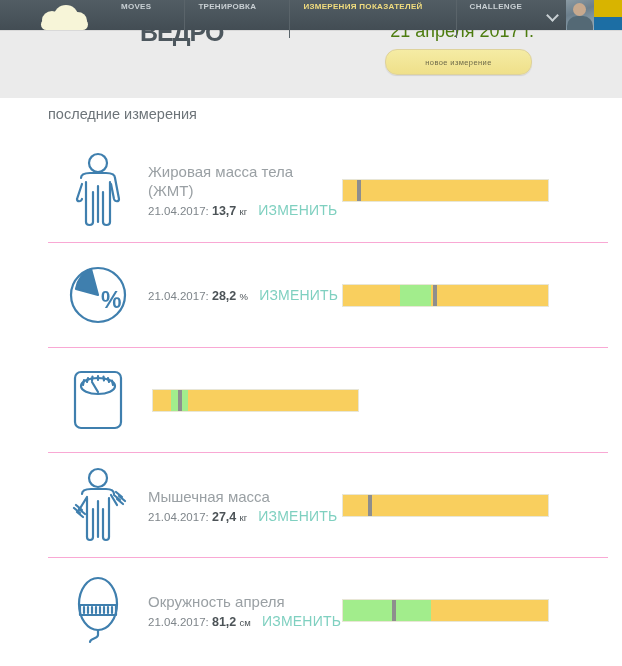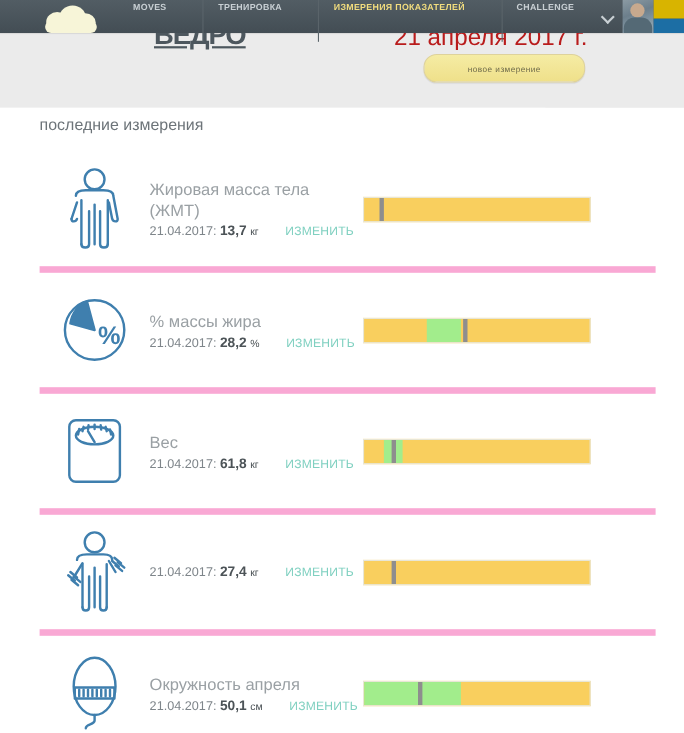--- a/index.html
+++ b/index.html
@@ -139,28 +139,27 @@
   }
   .brand-ghost {
     position: absolute;
     left: 140px;
     top: -12px;
     font-size: 25px;
     color: #4d575e;
     font-weight: bold;
     letter-spacing: -1px;
     white-space: nowrap;
-    text-decoration: underline;
   }
   .subheader-date {
     position: absolute;
     right: 88px;
     top: -9px;
-    font-size: 22px;
-    color: #b91c1c;
+    font-size: 18px;
+    color: #4d7c0f;
     white-space: nowrap;
     margin-left: 36px;
   }
   .btn-new {
     position: absolute;
     left: 385px;
     top: 19px;
     width: 145px;
     height: 24px;
     border-radius: 12px;
@@ -173,21 +172,21 @@
     display: flex;
     align-items: center;
     justify-content: center;
     cursor: pointer;
     box-shadow: 0 1px 1px rgba(0,0,0,0.10);
   }
 
   
   .content {
     position: absolute;
-    left: 0; top: 98px;
+    left: 12px; top: 98px;
     width: 496px;
     height: 568px;
     background: #ffffff;
     z-index: 10;
   }
   .section-title {
     position: absolute;
     left: 36px;
     top: 8px;
     font-size: 14.5px;
@@ -196,21 +195,21 @@
 
   .rows {
     position: absolute;
     left: 36px;
     top: 40px;
     width: 560px;
   }
   .mrow {
     position: relative;
     height: 104px;
-    border-bottom: 6px solid #f9a8d4;
+    border-bottom: 1px solid #f9a8d4;
     display: flex;
     align-items: center;
   }
   .mrow:last-child { border-bottom: none; }
 
   .mrow-icon {
     width: 100px;
     height: 90px;
     flex: 0 0 auto;
     display: flex;
@@ -240,23 +239,23 @@
     font-size: 12.5px;
     margin-top: 23px;
   }
   .mrow-meta .unit {
     font-weight: normal;
     color: #4c5357;
     font-size: 9.5px;
   }
   .mrow-meta .edit {
     color: #7fd0c0;
-    font-size: 11px;
+    font-size: 14px;
     letter-spacing: 0.2px;
-    margin-left: 21px;
+    margin-left: 8px;
     cursor: pointer;
   }
 
   .mrow-bar-wrap {
     flex: 1 1 auto;
     display: flex;
     align-items: center;
     padding-left: 4px;
   }
   .bar {
@@ -356,21 +355,20 @@
       <div class="mrow-icon">
         <svg width="62" height="62" viewBox="0 0 62 62">
           <g fill="none" stroke="#3f7fae" stroke-width="2.2" stroke-linejoin="round">
             <circle cx="31" cy="31" r="27"></circle>
             <path d="M31 31 L9 25 A27 27 0 0 1 24 5 Z" fill="#3f7fae" stroke="#3f7fae"></path>
           </g>
           <text x="34" y="44" font-family="'Liberation Sans', sans-serif" font-size="23" font-weight="bold" fill="#3f7fae">%</text>
         </svg>
       </div>
       <div class="mrow-text">
-        <div class="mrow-label">% массы жира</div>
         <div class="mrow-meta">
           <span>21.04.2017:</span>
           <span class="val">28,2</span>
           <span class="unit">%</span>
           <span class="edit">ИЗМЕНИТЬ</span>
         </div>
       </div>
       <div class="mrow-bar-wrap">
         <div class="bar">
           <div class="seg-green" style="left: 28%; width: 15%; background: rgb(162, 237, 140);"></div>
@@ -382,29 +380,20 @@
     <div class="mrow">
       <div class="mrow-icon">
         <svg width="62" height="66" viewBox="0 0 62 66">
           <g fill="none" stroke="#3f7fae" stroke-width="2.2" stroke-linejoin="round" stroke-linecap="round">
             <rect x="8" y="5" width="46" height="56" rx="6"></rect>
             <ellipse cx="31" cy="19" rx="17" ry="8"></ellipse>
             <path d="M16 18 L17 13 M20 15 L21 11 M25 13.5 L25.5 9.5 M31 13 L31 9 M37 13.5 L36.5 9.5 M42 15 L41 11 M46 18 L45 13.5"></path>
             <path d="M31 25 L25 15"></path>
           </g>
         </svg>
-      </div>
-      <div class="mrow-text">
-        <div class="mrow-label">Вес</div>
-        <div class="mrow-meta">
-          <span>21.04.2017:</span>
-          <span class="val">61,8</span>
-          <span class="unit">кг</span>
-          <span class="edit">ИЗМЕНИТЬ</span>
-        </div>
       </div>
       <div class="mrow-bar-wrap">
         <div class="bar">
           <div class="seg-green" style="left: 9%; width: 8%; background: rgb(162, 237, 140);"></div>
           <div class="marker" style="left: 12%; background: rgb(142, 142, 142);"></div>
         </div>
       </div>
     </div>
 
     <div class="mrow">
@@ -417,20 +406,21 @@
             <path d="M46 28 L52 38"></path>
             <path d="M22 31 L22 70 M33 34 L33 70 M44 31 L44 70"></path>
             <path d="M22 70 C22 74 28 74 28 70 L28 42"></path>
             <path d="M44 70 C44 74 38 74 38 70 L38 42"></path>
             <path d="M9 41 L15 46 M11 38 L17 43 M12 45 L18 50 M14 42 L20 47"></path>
             <path d="M49 28 L55 33 M51 25 L57 30 M52 32 L58 37 M54 29 L60 34"></path>
           </g>
         </svg>
       </div>
       <div class="mrow-text">
+        <div class="mrow-label">Мышечная масса</div>
         <div class="mrow-meta">
           <span>21.04.2017:</span>
           <span class="val">27,4</span>
           <span class="unit">кг</span>
           <span class="edit">ИЗМЕНИТЬ</span>
         </div>
       </div>
       <div class="mrow-bar-wrap">
         <div class="bar">
           <div class="seg-green" style="left: 0%; width: 0%; background: rgb(162, 237, 140);"></div>
@@ -447,21 +437,21 @@
             <rect x="13" y="31" width="36" height="10"></rect>
             <path d="M17 33 L17 39 M21 33 L21 39 M25 33 L25 39 M29 33 L29 39 M33 33 L33 39 M37 33 L37 39 M41 33 L41 39 M45 33 L45 39"></path>
             <path d="M31 56 L31 61 C31 65 23 64 23 68"></path>
           </g>
         </svg>
       </div>
       <div class="mrow-text">
         <div class="mrow-label">Окружность апреля</div>
         <div class="mrow-meta">
           <span>21.04.2017:</span>
-          <span class="val">50,1</span>
+          <span class="val">81,2</span>
           <span class="unit">см</span>
           <span class="edit">ИЗМЕНИТЬ</span>
         </div>
       </div>
       <div class="mrow-bar-wrap">
         <div class="bar">
           <div class="seg-green" style="left: 0%; width: 43%; background: rgb(162, 237, 140);"></div>
           <div class="marker" style="left: 24%; background: rgb(142, 142, 142);"></div>
         </div>
       </div>

